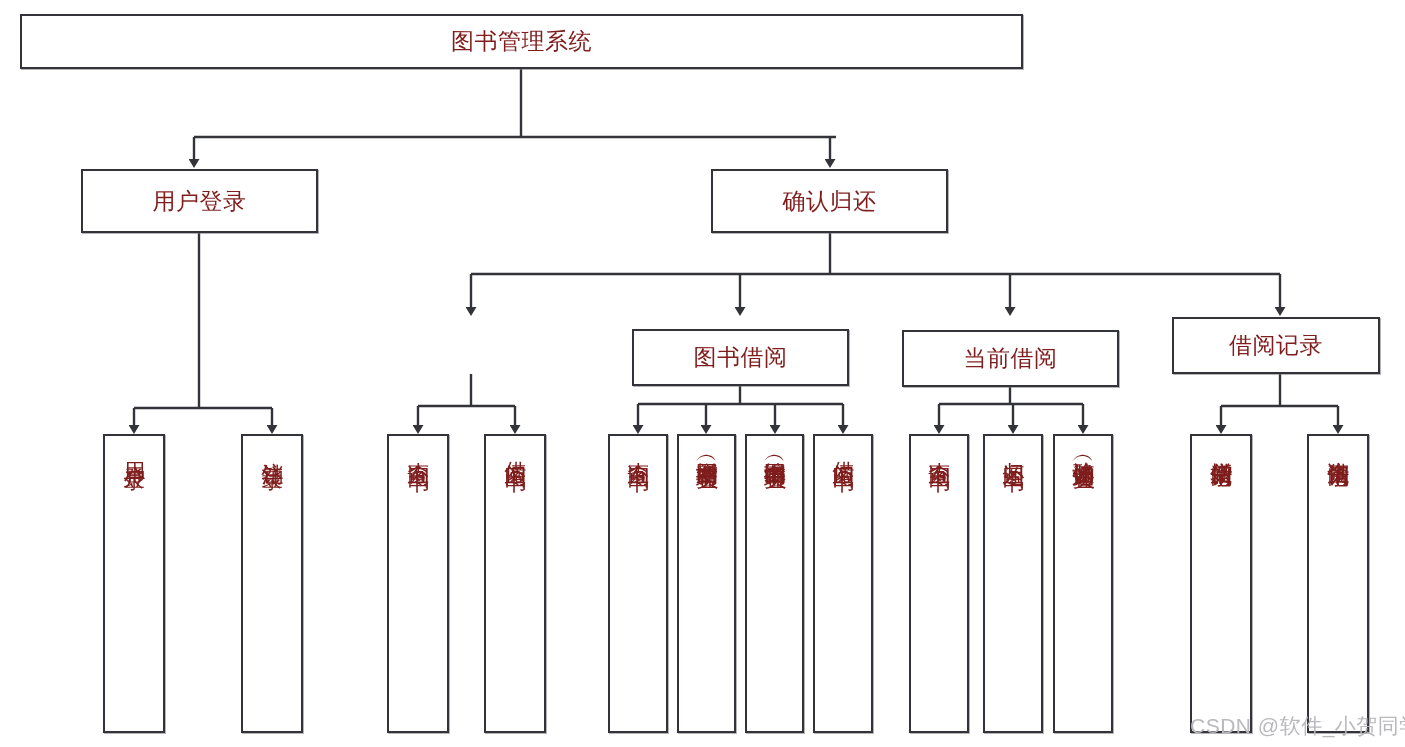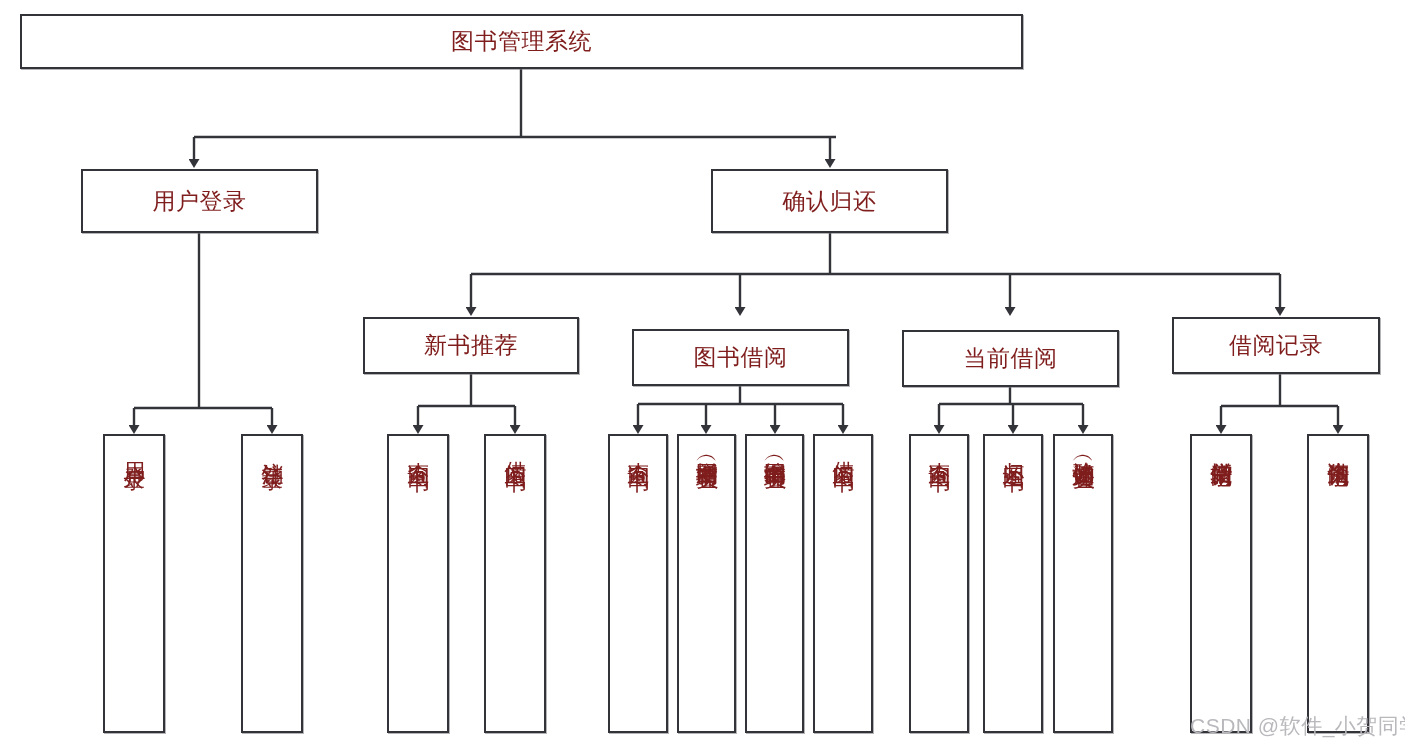--- a/index.html
+++ b/index.html
@@ -132,23 +132,20 @@
     <span class="label">图书管理系统</span>
   </div>
 
   <div class="node h" style="left: 81px; top: 169px; width: 237px; height: 64px;">
     <span class="label">用户登录</span>
   </div>
   <div class="node h" style="left: 711px; top: 169px; width: 237px; height: 64px;">
     <span class="label">确认归还</span>
   </div>
 
-  <div class="node h" style="left: 363px; top: 317px; width: 216px; height: 57px;">
-    <span class="label">新书推荐</span>
-  </div>
   <div class="node h" style="left: 632px; top: 317px; width: 217px; height: 57px; margin-top: 12px;">
     <span class="label">图书借阅</span>
   </div>
   <div class="node h" style="left: 902px; top: 330px; width: 217px; height: 57px;">
     <span class="label">当前借阅</span>
   </div>
   <div class="node h" style="left: 1172px; top: 317px; width: 208px; height: 57px;">
     <span class="label">借阅记录</span>
   </div>
 

